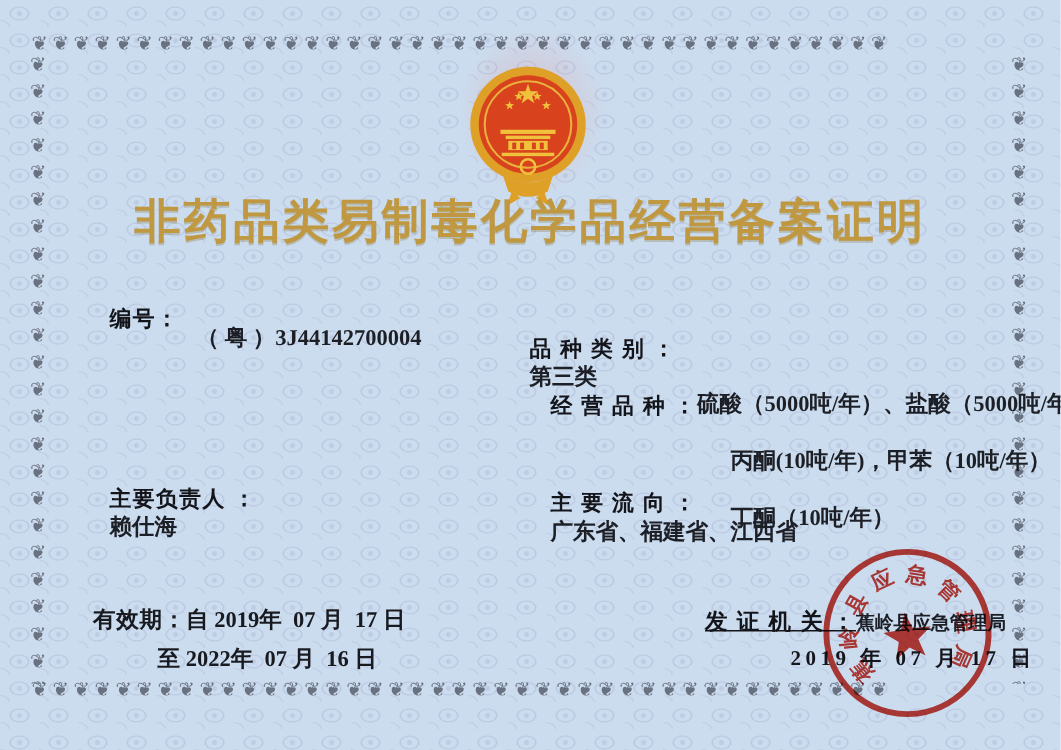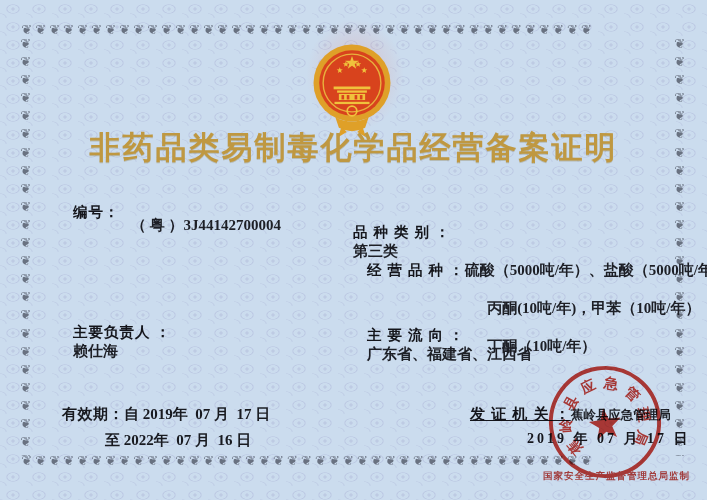--- a/index.html
+++ b/index.html
@@ -138,15 +138,14 @@
           <text x="60" y="25" text-anchor="middle" transform="rotate(-52.28571428571429 60 60)">县</text>
           <text x="60" y="25" text-anchor="middle" transform="rotate(-17.42857142857143 60 60)">应</text>
           <text x="60" y="25" text-anchor="middle" transform="rotate(17.428571428571416 60 60)">急</text>
           <text x="60" y="25" text-anchor="middle" transform="rotate(52.28571428571428 60 60)">管</text>
           <text x="60" y="25" text-anchor="middle" transform="rotate(87.14285714285714 60 60)">理</text>
           <text x="60" y="25" text-anchor="middle" transform="rotate(122 60 60)">局</text>
         </g>
     </svg>
   </div>
 
-  <div class="footer">国家安全生产监督管理总局监制</div>
 
 </div>
 
 </body></html>

